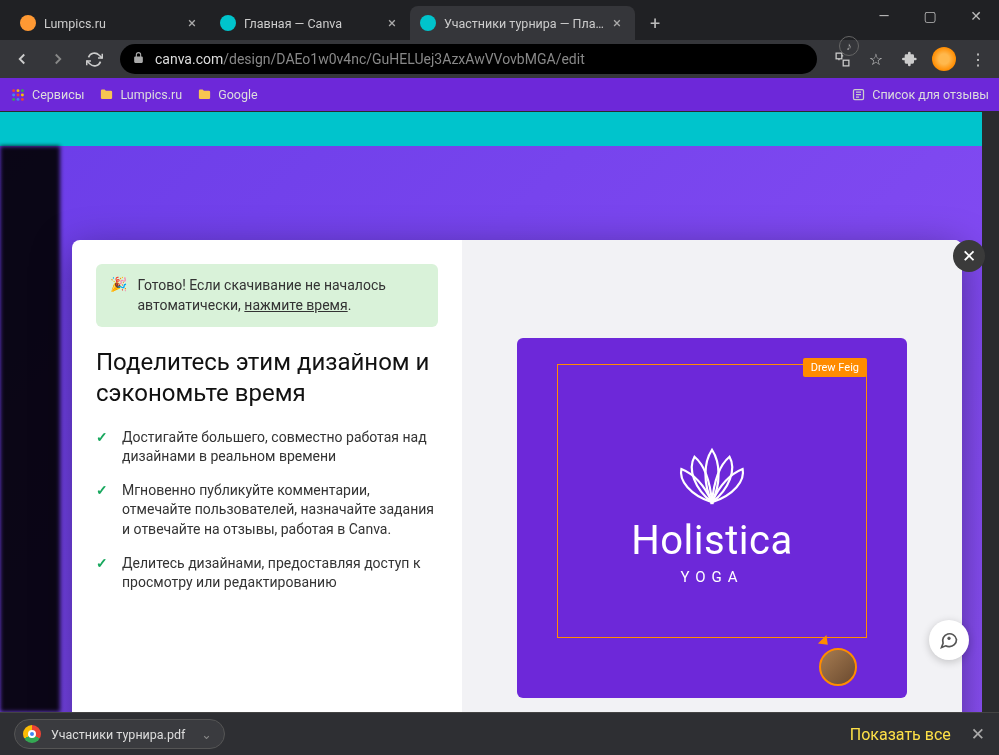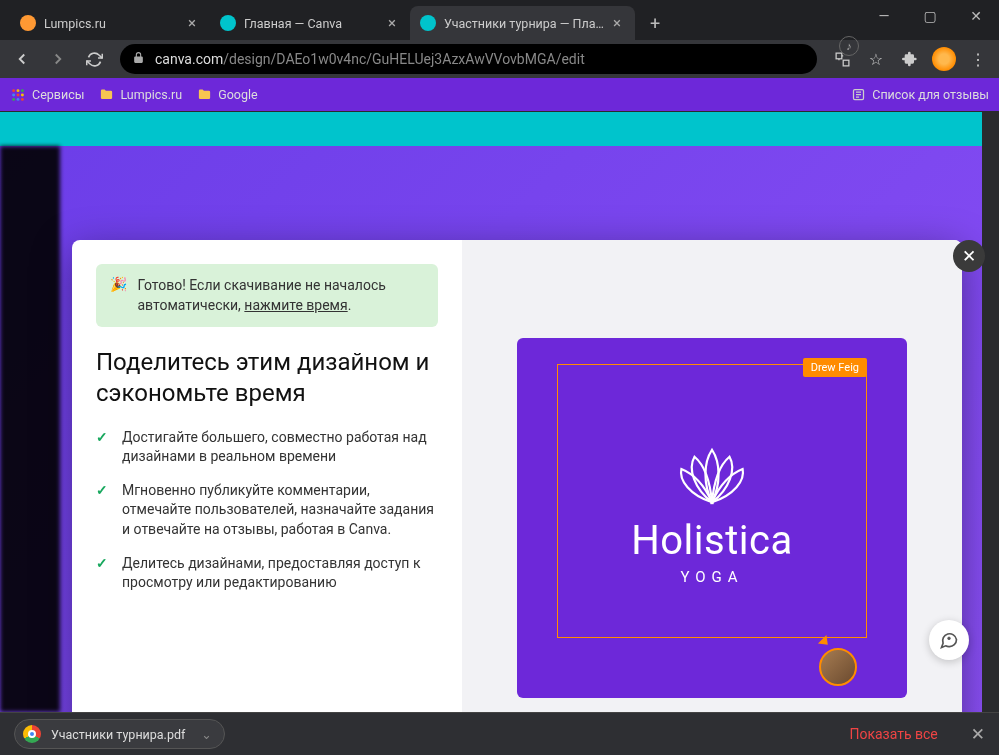--- a/index.html
+++ b/index.html
@@ -144,21 +144,21 @@
 }
 .download-chip {
   display: flex; align-items: center; gap: 10px;
   background: #3a3b3f; border: 1px solid #555;
   border-radius: 16px; padding: 5px 12px 5px 8px;
   color: #ddd; font-size: 12.5px; cursor: pointer;
 }
 .chrome-ic { width: 18px; height: 18px; border-radius: 50%; background: conic-gradient(#ea4335 0 120deg, #34a853 120deg 240deg, #fbbc05 240deg 360deg); position: relative; }
 .chrome-ic::after { content: ''; position: absolute; inset: 5px; background: #4285f4; border-radius: 50%; border: 2px solid #fff; }
 .download-bar .spacer { flex: 1; }
-.show-all { color: #ef4444; font-size: 14px; cursor: pointer; margin-right: 33px; }
+.show-all { color: #fde047; font-size: 16px; cursor: pointer; margin-right: 20px; }
 .dlbar-close { color: #aaa; cursor: pointer; font-size: 17px; }
 .music-badge {
   position: absolute; top: 36px; right: 140px;
   width: 20px; height: 20px; border-radius: 50%;
   border: 1px solid #666; display: flex;
   align-items: center; justify-content: center;
   color: #aaa; font-size: 11px;
 }
 </style>
 </head>

